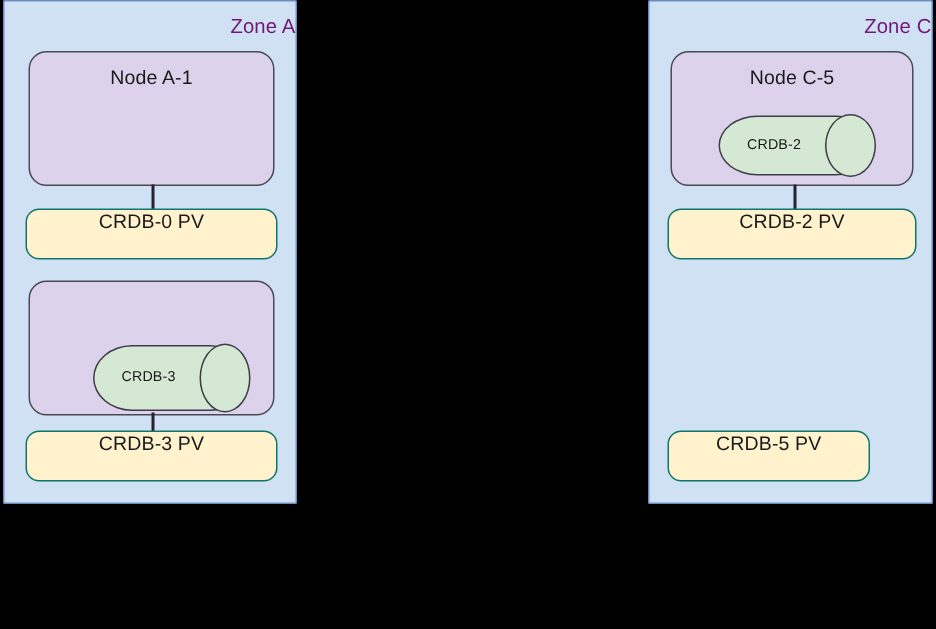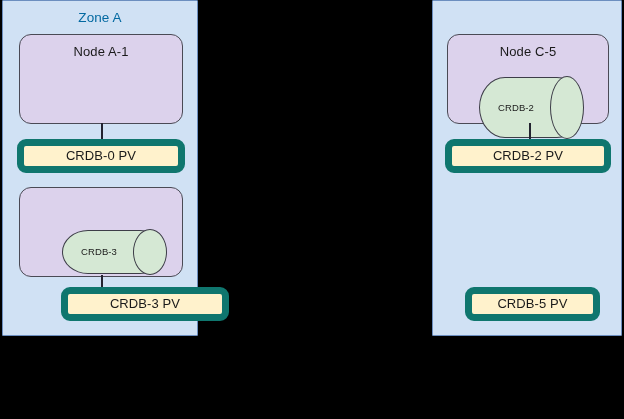--- a/index.html
+++ b/index.html
@@ -26,23 +26,23 @@
     background: #d0e1f4;
     border: 1px solid #6c8ebf;
     box-sizing: border-box;
     border-radius: 1px;
   }
   .zone-title {
     position: absolute;
     left: 0;
     right: 0;
     top: 9px;
-    text-align: center;
+    text-align: right;
     font-size: 13.5px;
-    color: #0369a1;
+    color: #701a75;
     line-height: 16px;
     letter-spacing: 0.1px;
   }
 
   
   .node {
     position: absolute;
     background: #dcd2ec;
     border: 1px solid #4a4a55;
     border-radius: 12px;
@@ -98,25 +98,25 @@
     font-size: 9.5px;
     color: #1a1a1a;
     line-height: 12px;
     letter-spacing: 0.1px;
   }
 
   
   .pv {
     position: absolute;
     background: #fff2cc;
-    border: 7px solid #0f766e;
+    border: 1px solid #0f766e;
     border-radius: 9px;
     box-sizing: border-box;
     display: flex;
-    align-items: center;
+    align-items: flex-start;
     justify-content: center;
   }
   .pv-label {
     font-size: 13px;
     color: #1a1a1a;
     line-height: 16px;
     letter-spacing: 0.1px;
   }
 
   
@@ -143,39 +143,40 @@
     </div>
 
     <div class="node" style="left:16px; top:186px; width:164px; height:90px;">
       <div class="cyl" style="left:42px; top:42px; width:104px; height:44px;">
         <div class="cyl-body"></div>
         <div class="cyl-cap"></div>
         <div class="cyl-label">CRDB-3</div>
       </div>
     </div>
     <div class="connector" style="left:98px; top:274px; height:18px;"></div>
-    <div class="pv" style="left:14px; top:286px; width:168px; height:34px;margin-left:44px;">
+    <div class="pv" style="left:14px; top:286px; width:168px; height:34px;">
       <span class="pv-label">CRDB-3 PV</span>
     </div>
   </div>
 
 
   <div class="zone" style="left:432px; top:0px; width:190px; height:336px;">
+    <div class="zone-title">Zone C</div>
 
     <div class="node" style="left:14px; top:33px; width:162px; height:90px;">
       <div class="node-title">Node C-5</div>
-      <div class="cyl" style="left:31px; top:42px; width:104px; height:61px;">
+      <div class="cyl" style="left:31px; top:42px; width:104px; height:40px;">
         <div class="cyl-body"></div>
         <div class="cyl-cap"></div>
         <div class="cyl-label">CRDB-2</div>
       </div>
     </div>
     <div class="connector" style="left:96px; top:122px; height:18px;"></div>
     <div class="pv" style="left:12px; top:138px; width:166px; height:34px;">
       <span class="pv-label">CRDB-2 PV</span>
     </div>
 
-    <div class="pv" style="left:12px; top:286px; width:135px; height:34px;margin-left:20px;">
+    <div class="pv" style="left:12px; top:286px; width:135px; height:34px;">
       <span class="pv-label">CRDB-5 PV</span>
     </div>
   </div>
 
 </div>
 
 </body></html>

